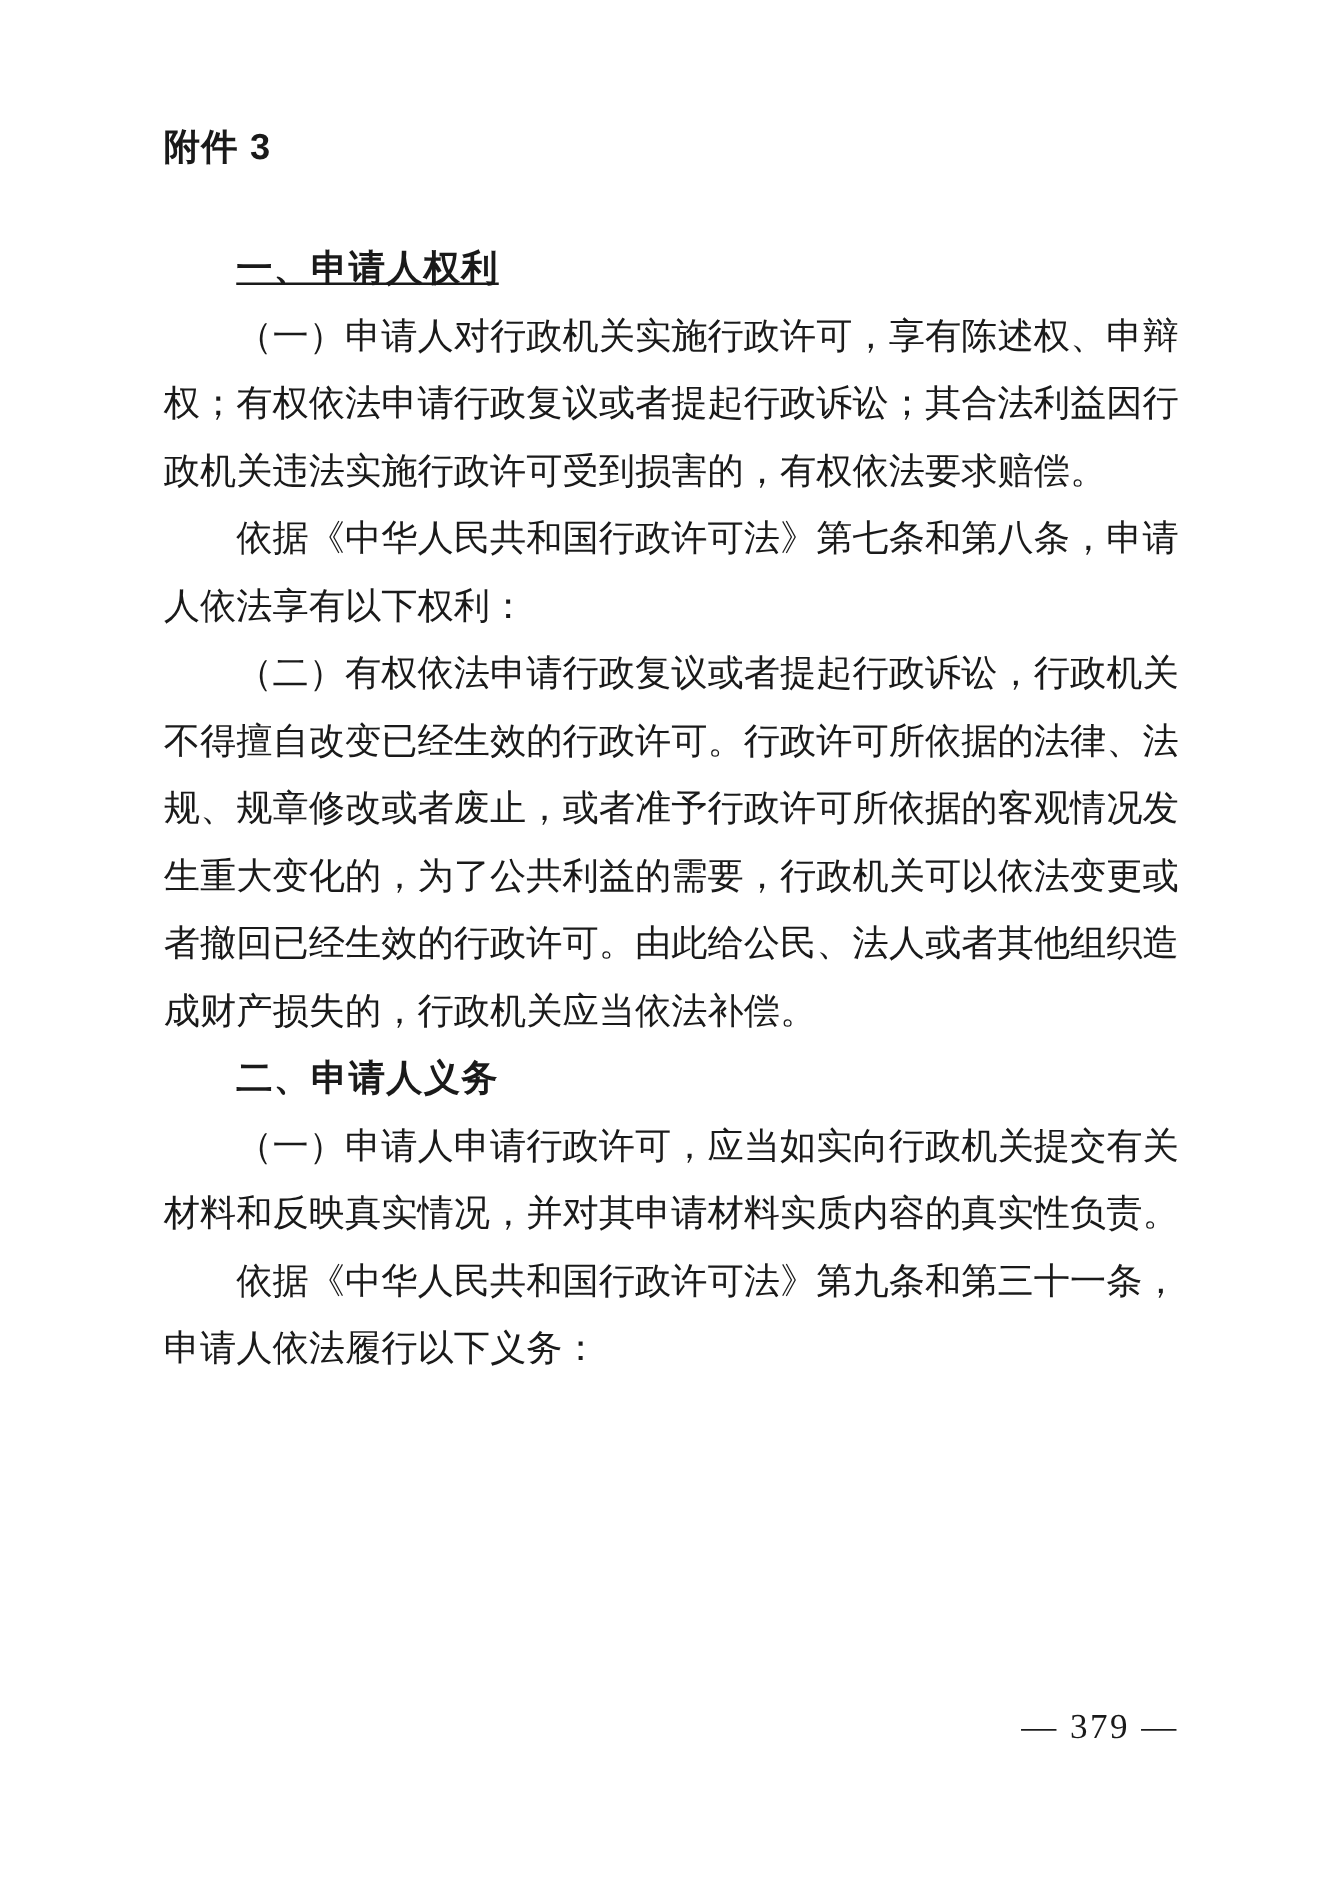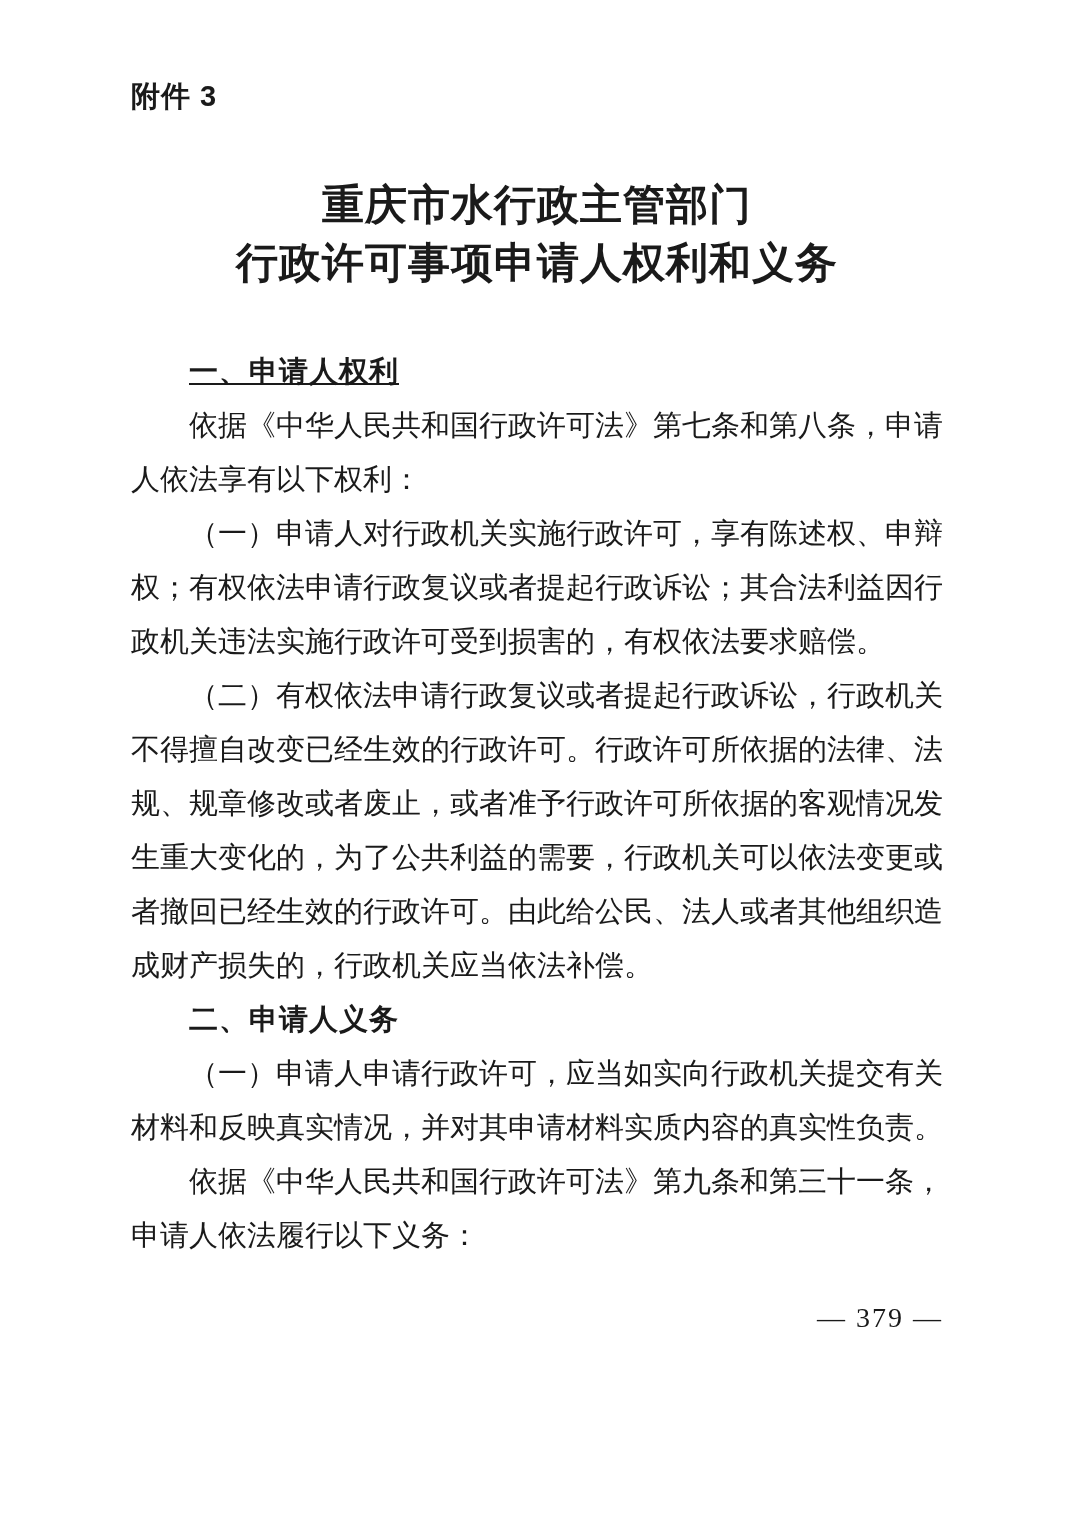--- a/index.html
+++ b/index.html
@@ -7,21 +7,21 @@
     padding: 0;
     background: #e8e8e8;
   }
   .page {
     position: relative;
     width: 1074px;
     height: 1520px;
     margin: 0 auto;
     background: #ffffff;
     box-sizing: border-box;
-    padding: 78px 131px 0 131px;
+    padding: 100px 131px 0 131px;
     color: #1a1a1a;
     overflow: hidden;
   }
   .attachment-label {
     font-family: "Liberation Sans", "DejaVu Sans", sans-serif;
     font-weight: bold;
     font-size: 29px;
     line-height: 36px;
     letter-spacing: 1px;
   }
@@ -52,45 +52,41 @@
     font-family: "Liberation Serif", "DejaVu Serif", serif;
     font-weight: normal;
     font-size: 29px;
     line-height: 54px;
     text-indent: 2em;
     text-align: justify;
     text-justify: inter-character;
   }
   .page-number {
     position: absolute;
-    top: 1300px;
+    top: 1364px;
     right: 131px;
     font-family: "Liberation Serif", "DejaVu Serif", serif;
     font-size: 28px;
     line-height: 36px;
     letter-spacing: 2px;
   }
 </style>
 </head>
 <body>
 
 <div class="page">
 
   <div class="attachment-label">附件 3</div>
 
-  <h1 class="doc-title">
-    <span>重庆市水行政主管部门</span><br>
-    <span>行政许可事项申请人权利和义务</span>
-  </h1>
 
   <h2 class="section-heading first">一、申请人权利</h2>
 
+  <p class="body-paragraph">（一）申请人对行政机关实施行政许可，享有陈述权、申辩权；有权依法申请行政复议或者提起行政诉讼；其合法利益因行政机关违法实施行政许可受到损害的，有权依法要求赔偿。</p>
+
   <p class="body-paragraph">依据《中华人民共和国行政许可法》第七条和第八条，申请人依法享有以下权利：</p>
-
-  <p class="body-paragraph">（一）申请人对行政机关实施行政许可，享有陈述权、申辩权；有权依法申请行政复议或者提起行政诉讼；其合法利益因行政机关违法实施行政许可受到损害的，有权依法要求赔偿。</p>
 
   <p class="body-paragraph">（二）有权依法申请行政复议或者提起行政诉讼，行政机关不得擅自改变已经生效的行政许可。行政许可所依据的法律、法规、规章修改或者废止，或者准予行政许可所依据的客观情况发生重大变化的，为了公共利益的需要，行政机关可以依法变更或者撤回已经生效的行政许可。由此给公民、法人或者其他组织造成财产损失的，行政机关应当依法补偿。</p>
 
   <h2 class="section-heading">二、申请人义务</h2>
 
   <p class="body-paragraph">（一）申请人申请行政许可，应当如实向行政机关提交有关材料和反映真实情况，并对其申请材料实质内容的真实性负责。</p>
 
   <p class="body-paragraph">依据《中华人民共和国行政许可法》第九条和第三十一条，申请人依法履行以下义务：</p>
 
   <div class="page-number">— 379 —</div>

